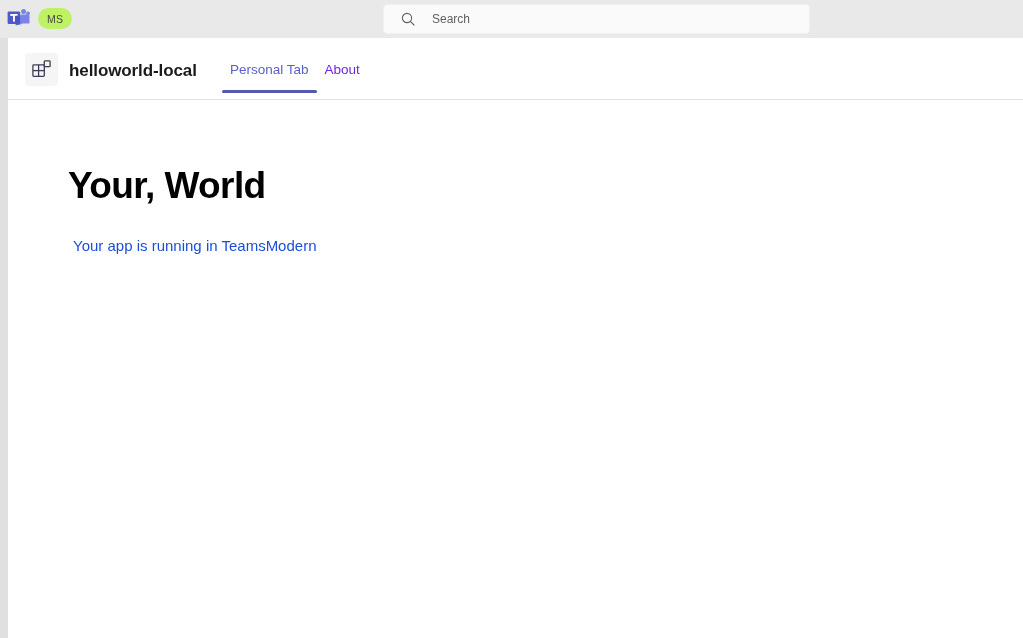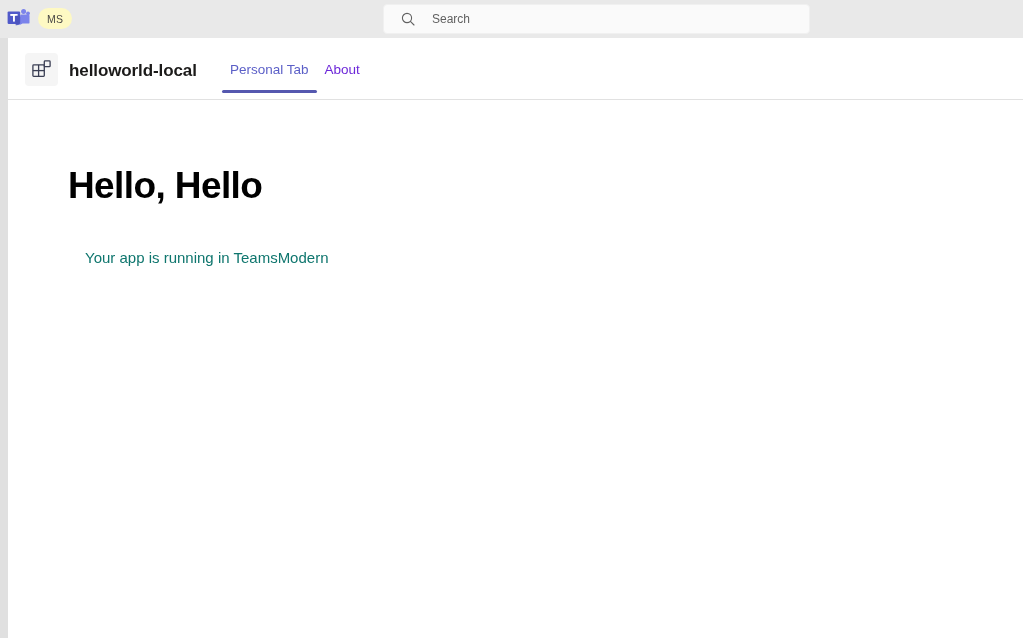--- a/index.html
+++ b/index.html
@@ -33,21 +33,21 @@
     width: 23px;
     height: 22px;
   }
   .ms-badge {
     position: absolute;
     left: 38px;
     top: 8px;
     height: 21px;
     padding: 0 9px;
     border-radius: 11px;
-    background: #fef9c3;
+    background: #bef264;
     color: #484644;
     font-size: 10.5px;
     letter-spacing: 0.3px;
     display: flex;
     align-items: center;
     justify-content: center;
   }
   .search-box {
     position: absolute;
     left: 383px;
@@ -168,24 +168,24 @@
     font-size: 37px;
     font-weight: bold;
     color: #000000;
     letter-spacing: -0.6px;
     line-height: 1.1;
   }
   .hello-sub {
     position: absolute;
     left: 61px;
     top: 133px;
-    margin: 16px;
+    margin: 4px;
     font-size: 15px;
     font-weight: normal;
-    color: #0f766e;
+    color: #1d4ed8;
     line-height: 1.2;
   }
 </style>
 </head>
 <body>
 
 <div class="topbar">
 
   <span class="teams-logo">
     <svg width="23" height="22" viewBox="0 0 23 22" xmlns="http://www.w3.org/2000/svg">
@@ -235,15 +235,15 @@
       <span class="tab-underline"></span>
     </div>
     <div class="tab">
       <span>About</span>
     </div>
   </div>
 
 </div>
 
 <div class="content">
-  <h1 class="hello-heading">Hello, Hello</h1>
+  <h1 class="hello-heading">Your, World</h1>
   <p class="hello-sub">Your app is running in TeamsModern</p>
 </div>
 
 </body></html>

